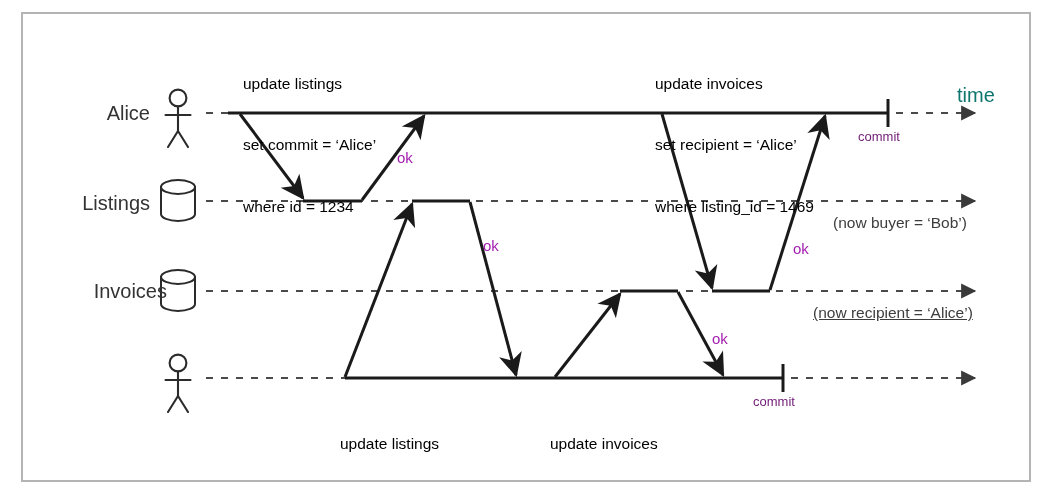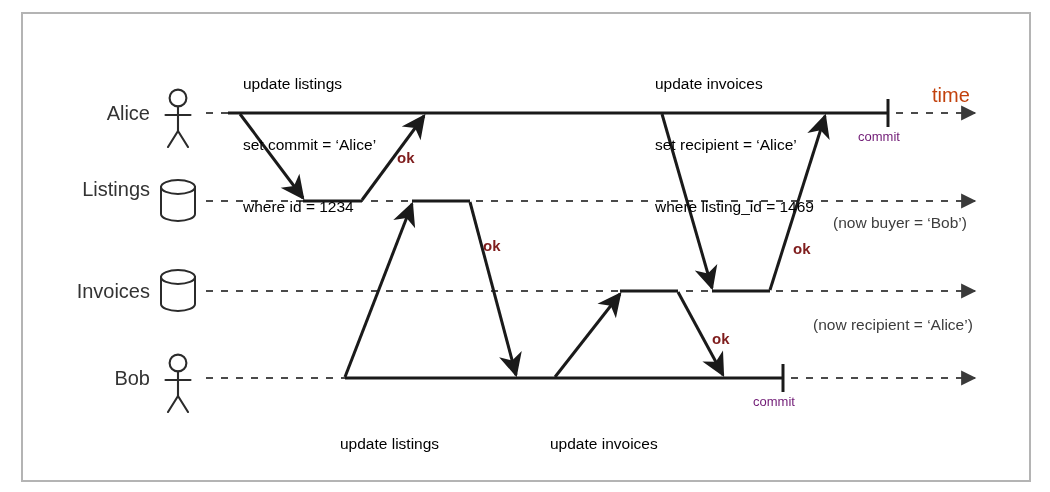--- a/index.html
+++ b/index.html
@@ -43,34 +43,34 @@
     font-size: 20px;
     text-align: right;
     color: #333333;
   }
   .sql {
     font-size: 15.5px;
     color: #000000;
   }
   .ok {
     font-size: 15px;
-    color: #7f1d1d;
-    font-weight: bold;
+    color: #a21caf;
   }
   .commit {
     font-size: 13px;
     color: #701a75;
   }
   .note {
     font-size: 15.5px;
     color: #3d3d3d;
   }
   .timelbl {
     font-size: 20px;
-    color: #c2410c;
+    color: #0f766e;
+    margin-left: 25px;
   }
 </style>
 </head>
 <body>
 
 <div id="stage">
 
   <div id="frame"></div>
 
   <svg id="canvas" viewBox="0 0 1050 492" xmlns="http://www.w3.org/2000/svg">
@@ -150,23 +150,22 @@
 
       <line x1="678" y1="292" x2="723" y2="375" marker-end="url(#ah)"></line>
 
       <line x1="662" y1="114" x2="712" y2="288" marker-end="url(#ah)"></line>
 
       <line x1="770" y1="290" x2="825" y2="116" marker-end="url(#ah)"></line>
     </g>
   </svg>
 
   <div class="lbl actor-name" style="left:40px; top:100px; width:110px;">Alice</div>
-  <div class="lbl actor-name" style="left:10px; top:176px; width:140px;">Listings</div>
-  <div class="lbl actor-name" style="left:10px; top:278px; width:140px;">Invoices</div>
-  <div class="lbl actor-name" style="left:40px; top:365px; width:110px;">Bob</div>
+  <div class="lbl actor-name" style="left:10px; top:190px; width:140px;">Listings</div>
+  <div class="lbl actor-name" style="left:27px; top:278px; width:140px;">Invoices</div>
 
   <div class="lbl timelbl" style="left:932px; top:82px;">time</div>
 
   <div class="lbl sql" style="left:243px; top:33px;">
     <div>update listings</div>
     <div>set commit = ‘Alice’</div>
     <div>where id = 1234</div>
   </div>
 
   <div class="lbl sql" style="left:655px; top:33px;">
@@ -189,15 +188,15 @@
 
   <div class="lbl ok" style="left:397px; top:148px;">ok</div>
   <div class="lbl ok" style="left:483px; top:236px;">ok</div>
   <div class="lbl ok" style="left:712px; top:329px;">ok</div>
   <div class="lbl ok" style="left:793px; top:239px;">ok</div>
 
   <div class="lbl commit" style="left:858px; top:128px;">commit</div>
   <div class="lbl commit" style="left:753px; top:393px;">commit</div>
 
   <div class="lbl note" style="left:833px; top:213px;">(now buyer = ‘Bob’)</div>
-  <div class="lbl note" style="left:813px; top:315px;">(now recipient = ‘Alice’)</div>
+  <div class="lbl note" style="left:813px; top:303px;text-decoration:underline;">(now recipient = ‘Alice’)</div>
 
 </div>
 
 </body></html>

